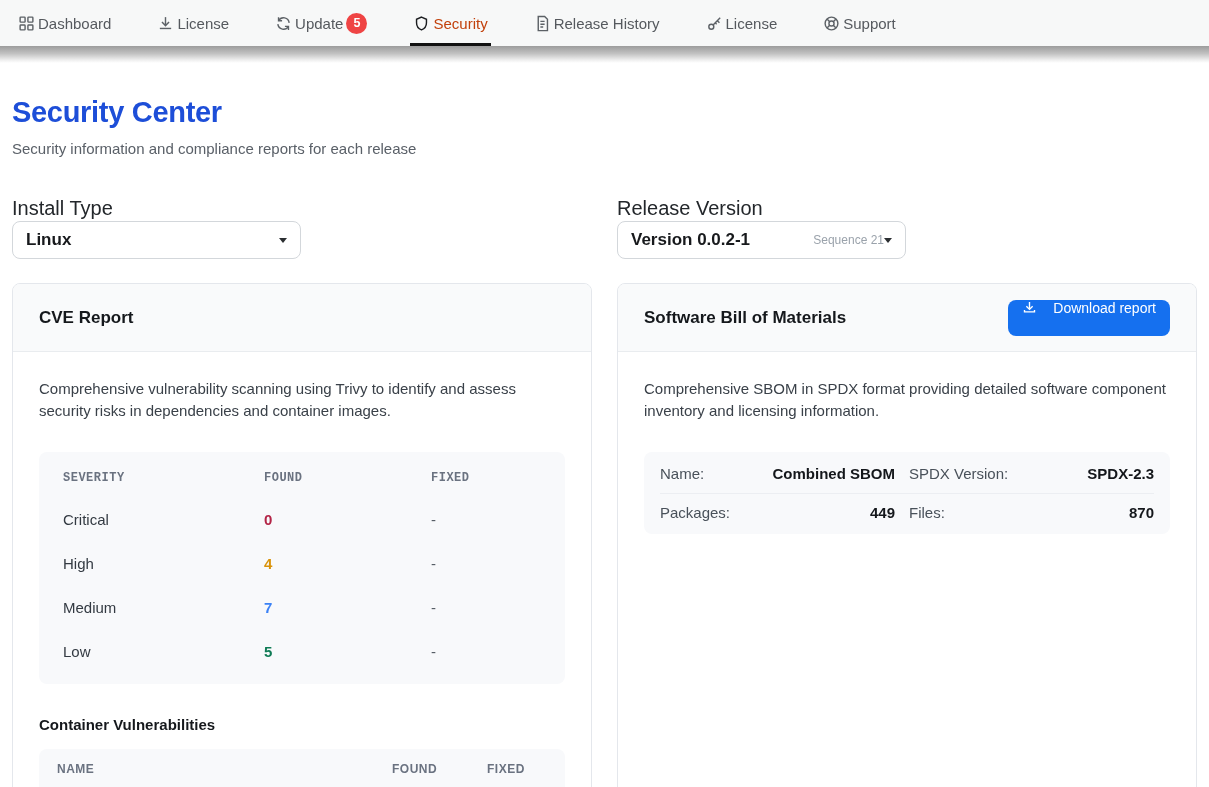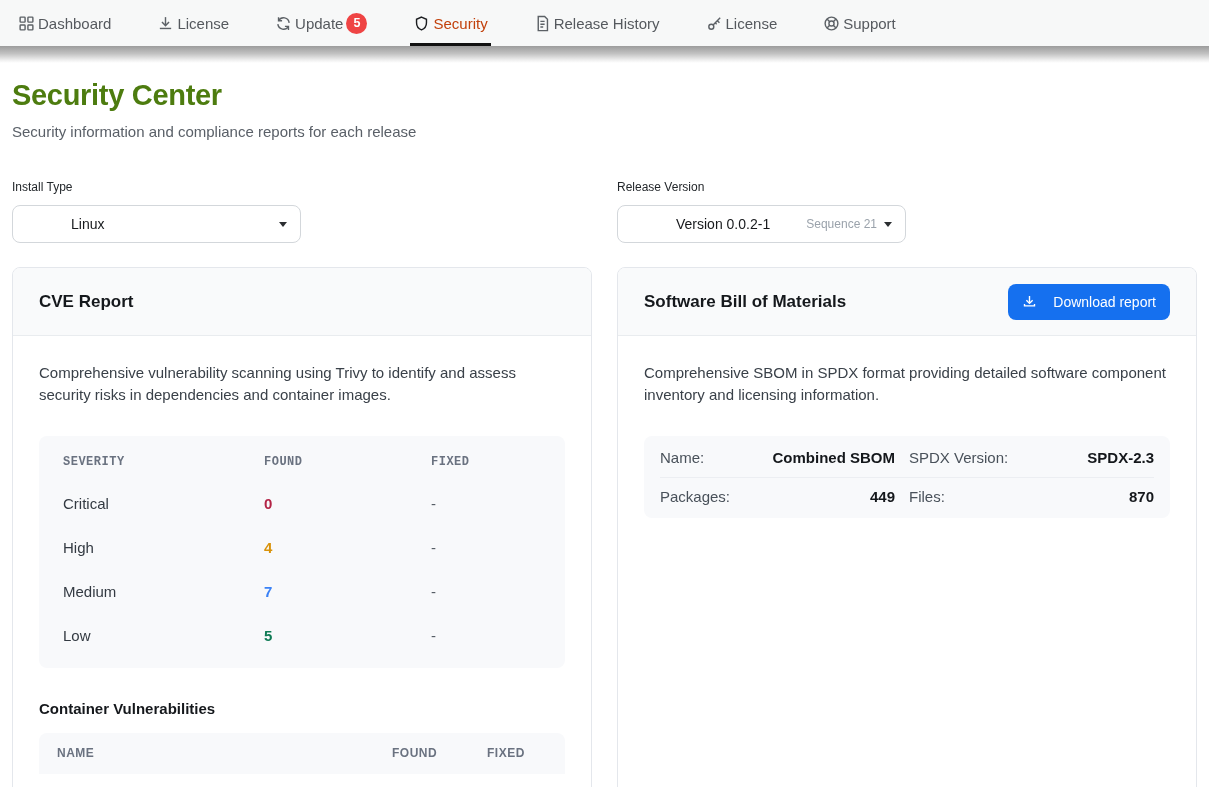--- a/index.html
+++ b/index.html
@@ -13,44 +13,44 @@
   .tab svg { width:17px; height:17px; stroke:#5c6166; }
   .tab.active { color:#c2410c; font-weight:500; }
   .tab.active svg { stroke:#1b1d20; }
   .tab.active::after { content:""; position:absolute; left:-3px; right:-3px; bottom:0; height:3px; background:#111; }
   .badge { min-width:21px; height:21px; border-radius:11px; color:#fff; font-size:12.5px; font-weight:700;
     display:flex; align-items:center; justify-content:center; padding:0 6px; }
   .shade-band { height:17px; background:linear-gradient(to bottom,#9c9c9c 0%,#c2c2c2 45%,#eeeeee 82%,#ffffff 100%); }
 
   
   .content { padding:0 12px; }
-  .page-title { margin-top:16px; font-size:29px; font-weight:700; letter-spacing:-0.3px; color:#4d7c0f; }
+  .page-title { margin-top:33px; font-size:29px; font-weight:700; letter-spacing:-0.3px; color:#1d4ed8; }
   .page-sub { margin-top:11px; font-size:15px; color:#5a6068; }
 
   .filters { margin-top:40px; display:flex; }
   .filter-col { width:289px; }
   .filter-col.right { margin-left:316px; }
-  .filter-label { font-size:12px; color:#23272b; margin-bottom:11px; }
+  .filter-label { font-size:20px; color:#23272b; margin-bottom:1px; }
   .select { height:38px; border:1px solid #d3d7db; border-radius:8px; background:#fff;
     display:flex; align-items:center; padding:0 13px; cursor:pointer; }
-  .select .val { font-size:14px; font-weight:400; color:#17191c; flex:1;margin-left:45px; }
-  .select .seq { font-size:12px; color:#9aa2ab; margin-right:7px; }
+  .select .val { font-size:17px; font-weight:700; color:#17191c; flex:1; }
+  .select .seq { font-size:12px; color:#9aa2ab; }
   .caret { width:0; height:0; border-left:4.5px solid transparent; border-right:4.5px solid transparent;
     border-top:5.5px solid #2b2e31; }
 
   
   .cards { margin-top:24px; display:flex; gap:25px; align-items:stretch; }
   .card { flex:1; border:1px solid #e4e7ec; border-radius:8px 8px 0 0; background:#fff; height:560px; overflow:hidden; }
   .card-head { background:#f9fafb; border-bottom:1px solid #e9ecef; padding:0 26px; height:68px;
     display:flex; align-items:center; justify-content:space-between; }
   .card-title { font-size:17px; font-weight:700; color:#15181c; }
   .card-body { padding:26px; }
   .desc { font-size:15px; color:#3a4149; line-height:1.45; max-width:530px; }
 
-  .btn-primary { display:flex; align-items:center; gap:16px; background:#1570ef; color:#fff; border:none;
+  .btn-primary { display:flex; gap:16px; background:#1570ef; color:#fff; border:none;
     border-radius:8px; height:36px; padding:0 14px; font-size:14px; font-family:inherit; cursor:pointer; }
   .btn-primary svg { width:15px; height:15px; stroke:#fff; }
 
   
   .sev-table { margin-top:30px; background:#f8f9fb; border-radius:8px; padding:6px 0 10px; }
   .sev-row { display:grid; grid-template-columns:201px 167px 1fr; padding:0 24px; height:44px; align-items:center; }
   .sev-row.head { height:40px;font-family:Liberation Mono, monospace; }
   .th { font-size:12px; font-weight:700; color:#6a7280; letter-spacing:0.5px; }
   .sev-name { font-size:15px; color:#333a42; }
   .sev-found { font-size:15px; font-weight:700; }

